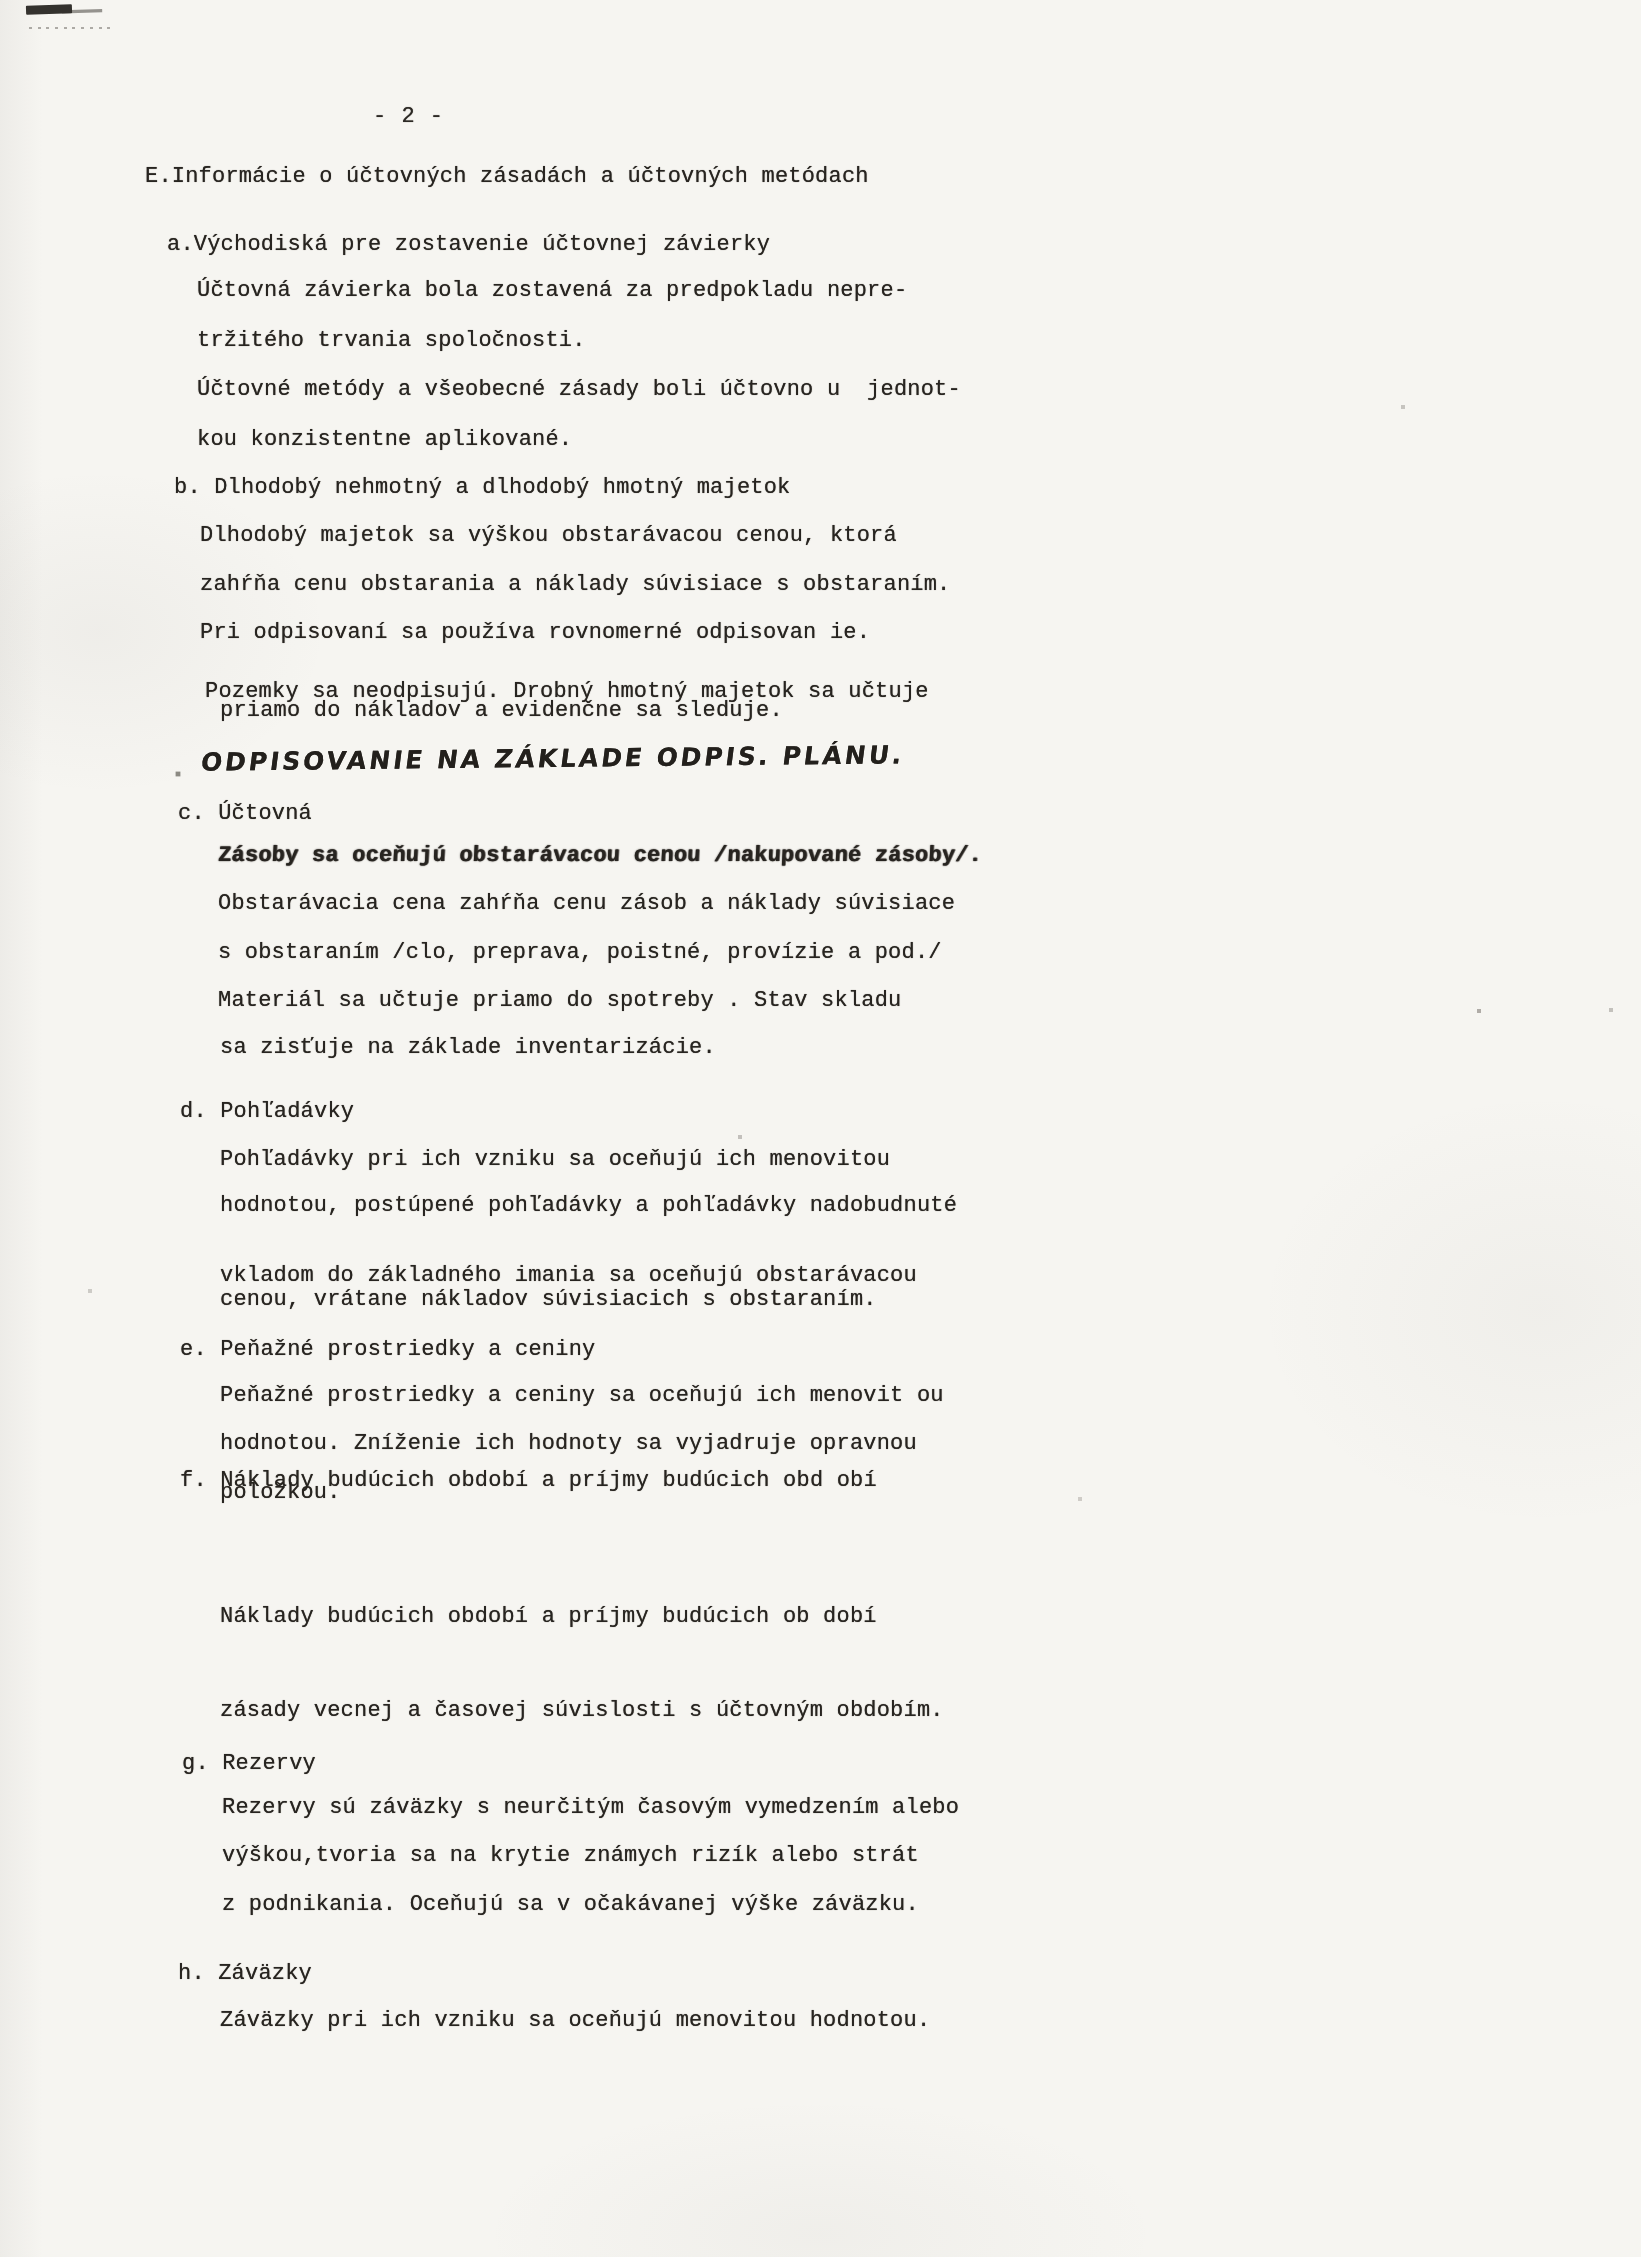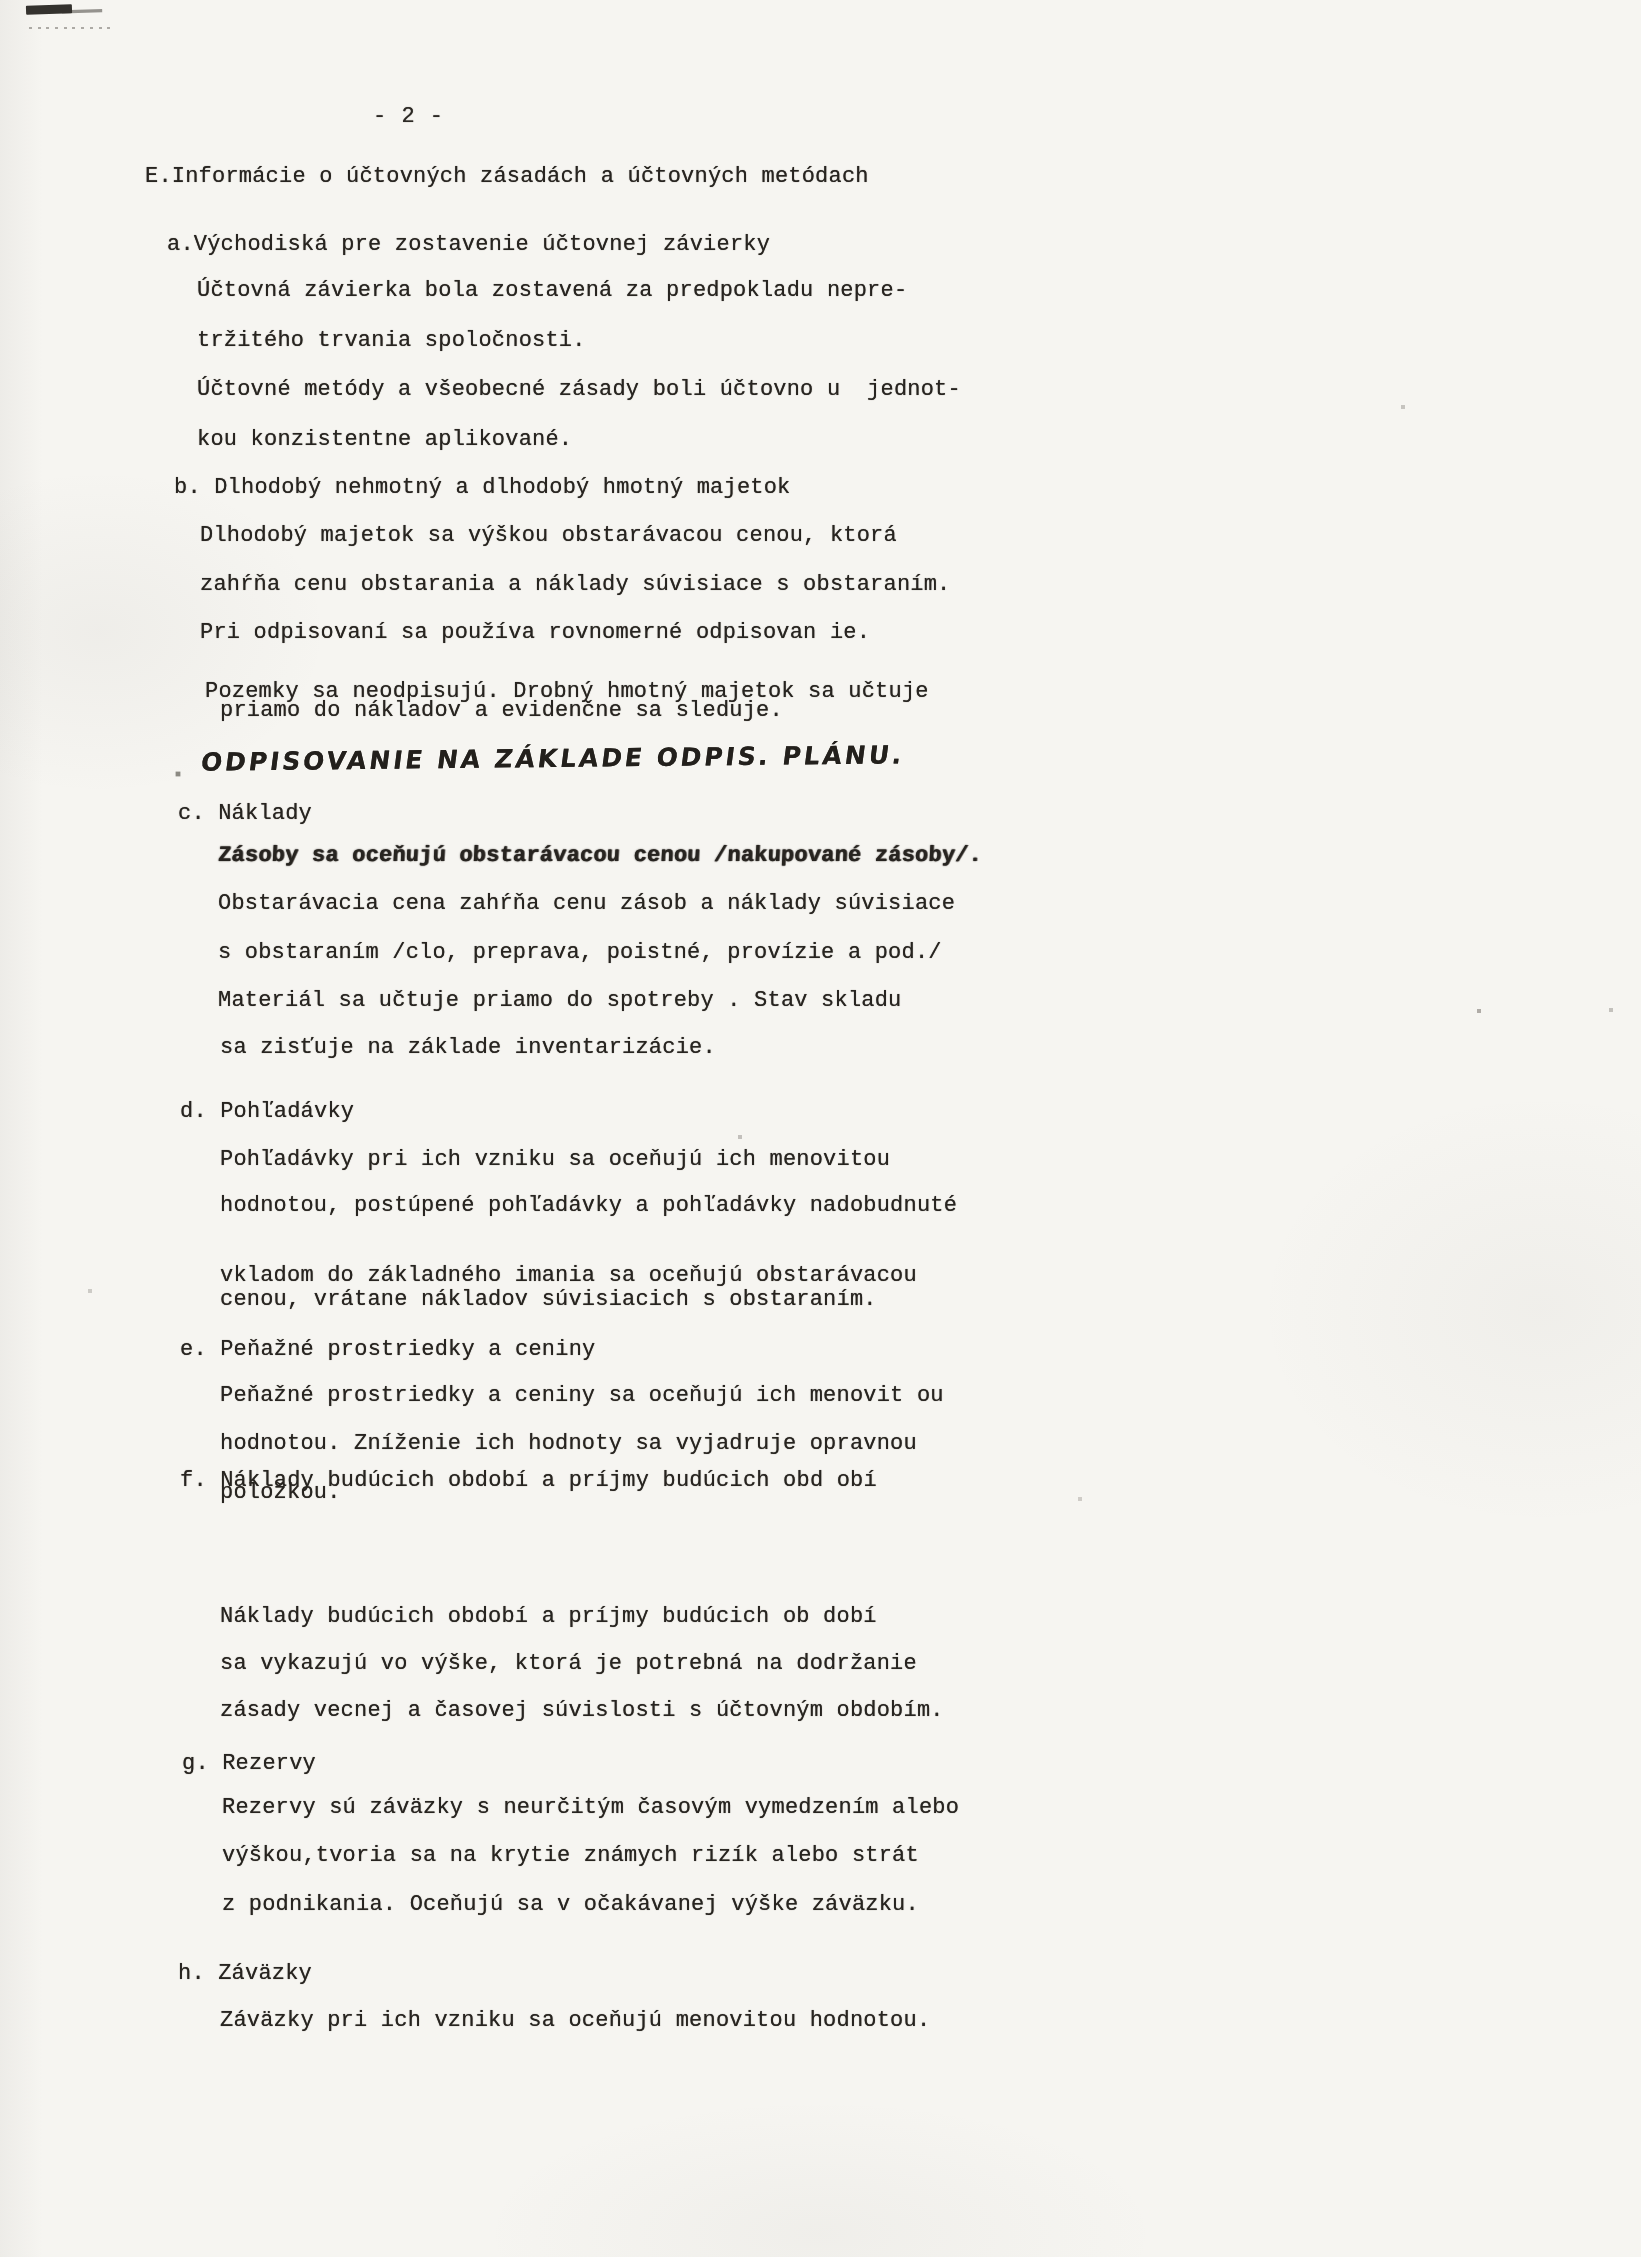--- a/index.html
+++ b/index.html
@@ -77,41 +77,40 @@
 
   <div class="ln" style="top:473px;left:174px;">b. Dlhodobý nehmotný a dlhodobý hmotný majetok</div>
   <div class="ln" style="top:521px;left:200px;">Dlhodobý majetok sa výškou obstarávacou cenou, ktorá</div>
   <div class="ln" style="top:570px;left:200px;">zahŕňa cenu obstarania a náklady súvisiace s obstaraním.</div>
   <div class="ln" style="top:618px;left:200px;">Pri odpisovaní sa používa rovnomerné odpisovan ie.</div>
   <div class="ln" style="top:665px;left:205px;margin-top:12px;">Pozemky sa neodpisujú. Drobný hmotný majetok sa učtuje</div>
   <div class="ln" style="top:696px;left:220px;">priamo do nákladov a evidenčne sa sleduje.</div>
 
   <div class="note" style="top:743px;left:201px;">ODPISOVANIE NA ZÁKLADE ODPIS. PLÁNU.</div>
 
-  <div class="ln" style="top:799px;left:178px;">c. Náklady</div>
+  <div class="ln" style="top:799px;left:178px;">c. Účtovná</div>
   <div class="ln overtyped" style="top:841px;left:218px;">Zásoby sa oceňujú obstarávacou cenou /nakupované zásoby/.</div>
   <div class="ln" style="top:889px;left:218px;">Obstarávacia cena zahŕňa cenu zásob a náklady súvisiace</div>
   <div class="ln" style="top:938px;left:218px;">s obstaraním /clo, preprava, poistné, provízie a pod./</div>
   <div class="ln" style="top:986px;left:218px;">Materiál sa učtuje priamo do spotreby . Stav skladu</div>
   <div class="ln" style="top:1033px;left:220px;">sa zisťuje na základe inventarizácie.</div>
 
   <div class="ln" style="top:1097px;left:180px;">d. Pohľadávky</div>
   <div class="ln" style="top:1145px;left:220px;">Pohľadávky pri ich vzniku sa oceňujú ich menovitou</div>
   <div class="ln" style="top:1191px;left:220px;">hodnotou, postúpené pohľadávky a pohľadávky nadobudnuté</div>
   <div class="ln" style="top:1261px;left:220px;text-align:center;">vkladom do základného imania sa oceňujú obstarávacou</div>
   <div class="ln" style="top:1285px;left:220px;">cenou, vrátane nákladov súvisiacich s obstaraním.</div>
 
   <div class="ln" style="top:1335px;left:180px;">e. Peňažné prostriedky a ceniny</div>
   <div class="ln" style="top:1381px;left:220px;">Peňažné prostriedky a ceniny sa oceňujú ich menovit ou</div>
   <div class="ln" style="top:1429px;left:220px;">hodnotou. Zníženie ich hodnoty sa vyjadruje opravnou</div>
   <div class="ln" style="top:1478px;left:220px;">položkou.</div>
 
   <div class="ln" style="top:1466px;left:180px;">f. Náklady budúcich období a príjmy budúcich obd obí</div>
   <div class="ln" style="top:1602px;left:220px;">Náklady budúcich období a príjmy budúcich ob dobí</div>
-  <div class="ln" style="top:1649px;left:220px;">sa vykazujú vo výške, ktorá je potrebná na dodržanie</div>
   <div class="ln" style="top:1696px;left:220px;">zásady vecnej a časovej súvislosti s účtovným obdobím.</div>
 
   <div class="ln" style="top:1749px;left:182px;">g. Rezervy</div>
   <div class="ln" style="top:1793px;left:222px;">Rezervy sú záväzky s neurčitým časovým vymedzením alebo</div>
   <div class="ln" style="top:1841px;left:222px;">výškou,tvoria sa na krytie známych rizík alebo strát</div>
   <div class="ln" style="top:1890px;left:222px;">z podnikania. Oceňujú sa v očakávanej výške záväzku.</div>
 
   <div class="ln" style="top:1959px;left:178px;">h. Záväzky</div>
   <div class="ln" style="top:2006px;left:220px;">Záväzky pri ich vzniku sa oceňujú menovitou hodnotou.</div>
 

